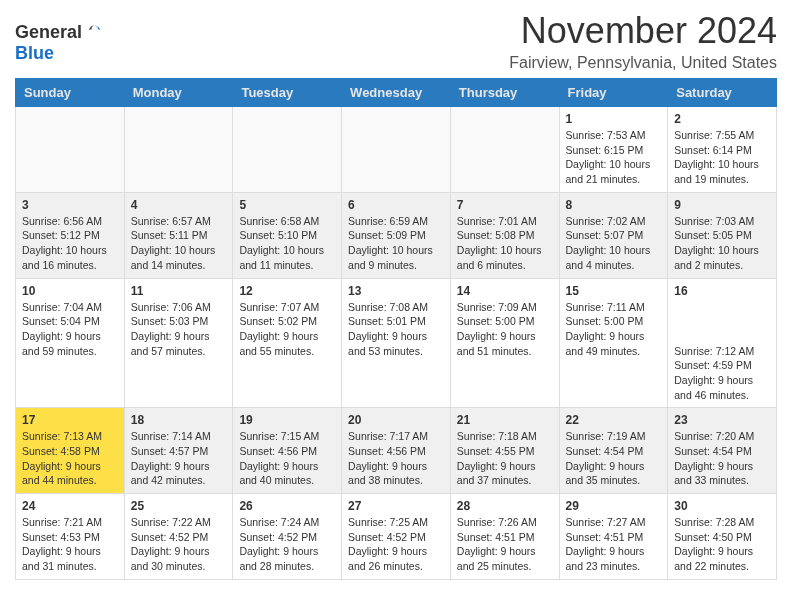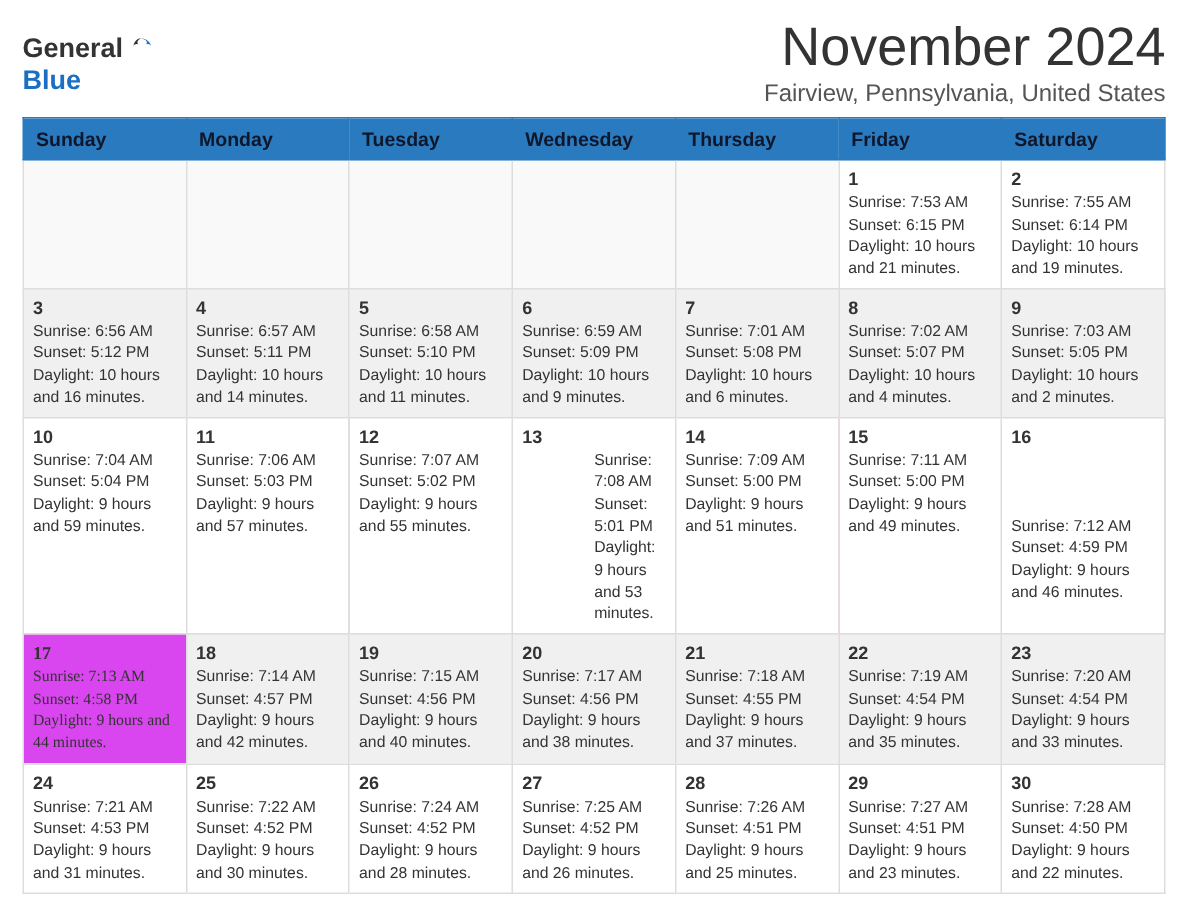--- a/index.html
+++ b/index.html
@@ -53,21 +53,21 @@
       font-size: 16px;
       color: #555;
       margin-top: 2px;
     }
     .calendar {
       width: 100%;
       border-collapse: collapse;
     }
     .calendar th {
       background-color: #2a7abf;
-      color: #0f172a;
+      color: #e5e5e5;
       text-align: left;
       padding: 6px 8px;
       font-size: 13px;
       font-weight: bold;
       border: 1px solid #2a7abf;
       margin-top: 12px;
     }
     .calendar td {
       width: 14.28%;
       vertical-align: top;
@@ -211,21 +211,21 @@
 Daylight: 9 hours and 57 minutes.</div>
         </td>
         <td>
           <span class="day-number">12</span>
           <div class="day-info" style="white-space: pre-line;">Sunrise: 7:07 AM
 Sunset: 5:02 PM
 Daylight: 9 hours and 55 minutes.</div>
         </td>
         <td>
           <span class="day-number">13</span>
-          <div class="day-info" style="white-space: pre-line; margin-left: 48px;">Sunrise: 7:08 AM
+          <div class="day-info" style="white-space: pre-line;">Sunrise: 7:08 AM
 Sunset: 5:01 PM
 Daylight: 9 hours and 53 minutes.</div>
         </td>
         <td>
           <span class="day-number">14</span>
           <div class="day-info" style="white-space: pre-line;">Sunrise: 7:09 AM
 Sunset: 5:00 PM
 Daylight: 9 hours and 51 minutes.</div>
         </td>
         <td>
@@ -235,21 +235,21 @@
 Daylight: 9 hours and 49 minutes.</div>
         </td>
         <td>
           <span class="day-number">16</span>
           <div class="day-info" style="white-space: pre-line; margin-top: 46px;">Sunrise: 7:12 AM
 Sunset: 4:59 PM
 Daylight: 9 hours and 46 minutes.</div>
         </td>
       </tr>
       <tr style="background: rgb(240, 240, 240);">
-        <td style="background: #d946ef; font-family: Liberation Serif, serif;">
+        <td style="background: #fde047;">
           <span class="day-number">17</span>
           <div class="day-info" style="white-space: pre-line;">Sunrise: 7:13 AM
 Sunset: 4:58 PM
 Daylight: 9 hours and 44 minutes.</div>
         </td>
         <td style="background: rgb(240, 240, 240);">
           <span class="day-number">18</span>
           <div class="day-info" style="white-space: pre-line;">Sunrise: 7:14 AM
 Sunset: 4:57 PM
 Daylight: 9 hours and 42 minutes.</div>

